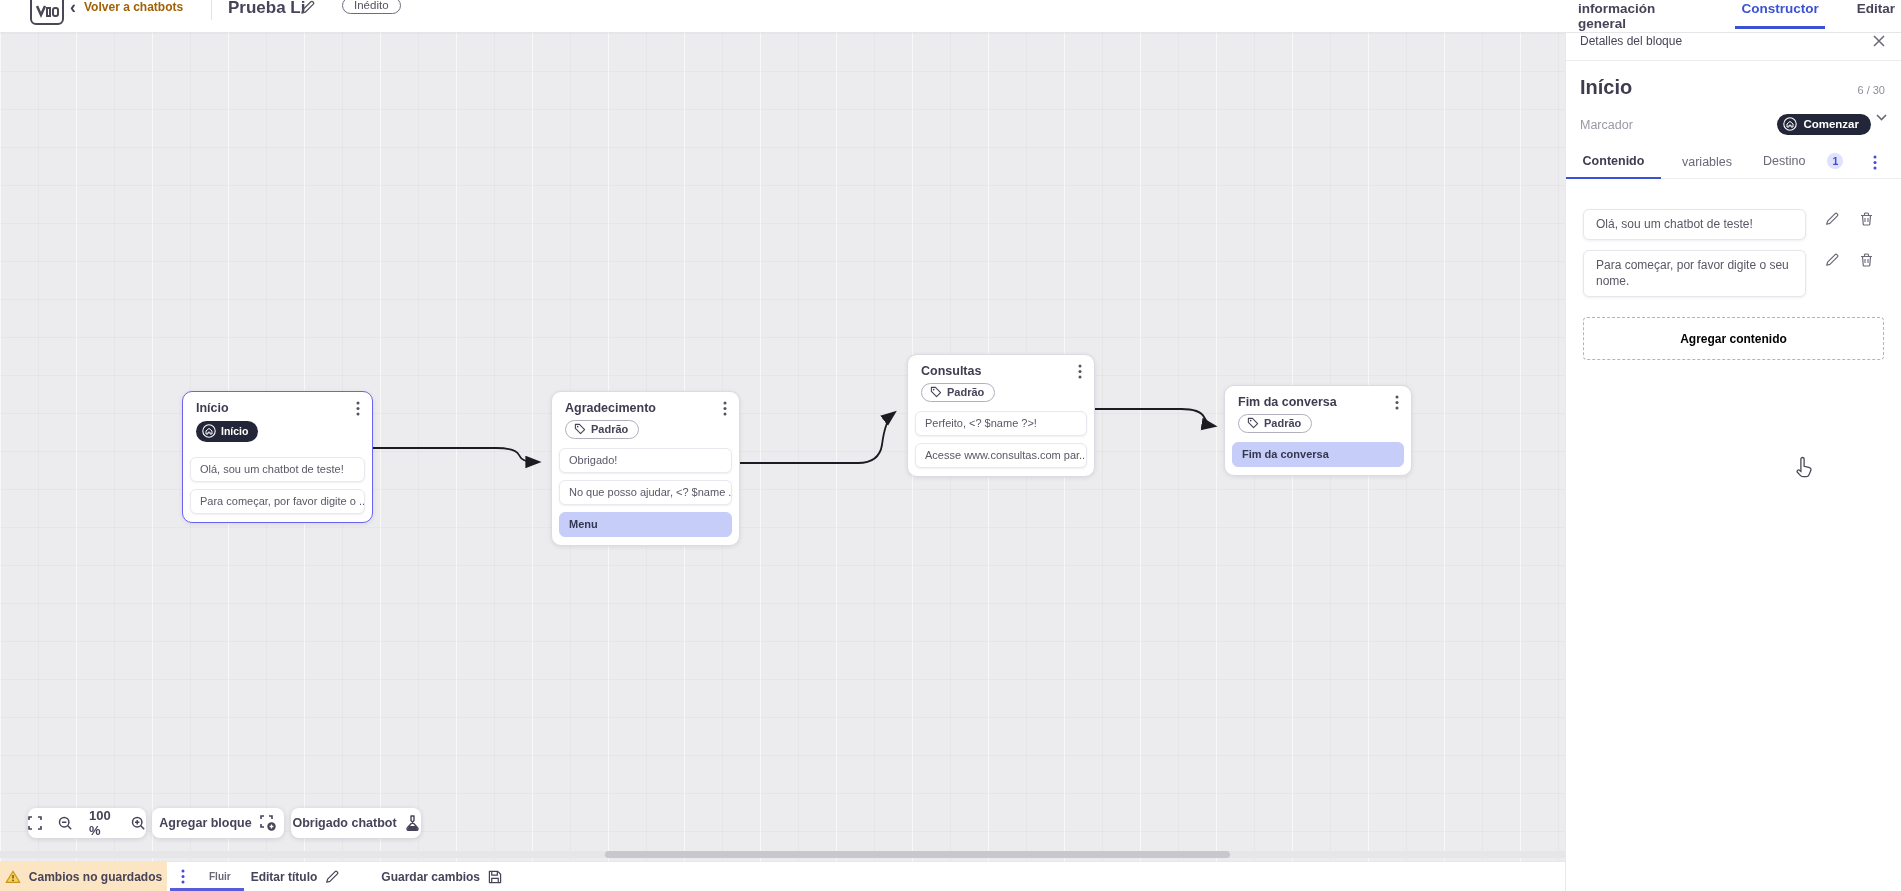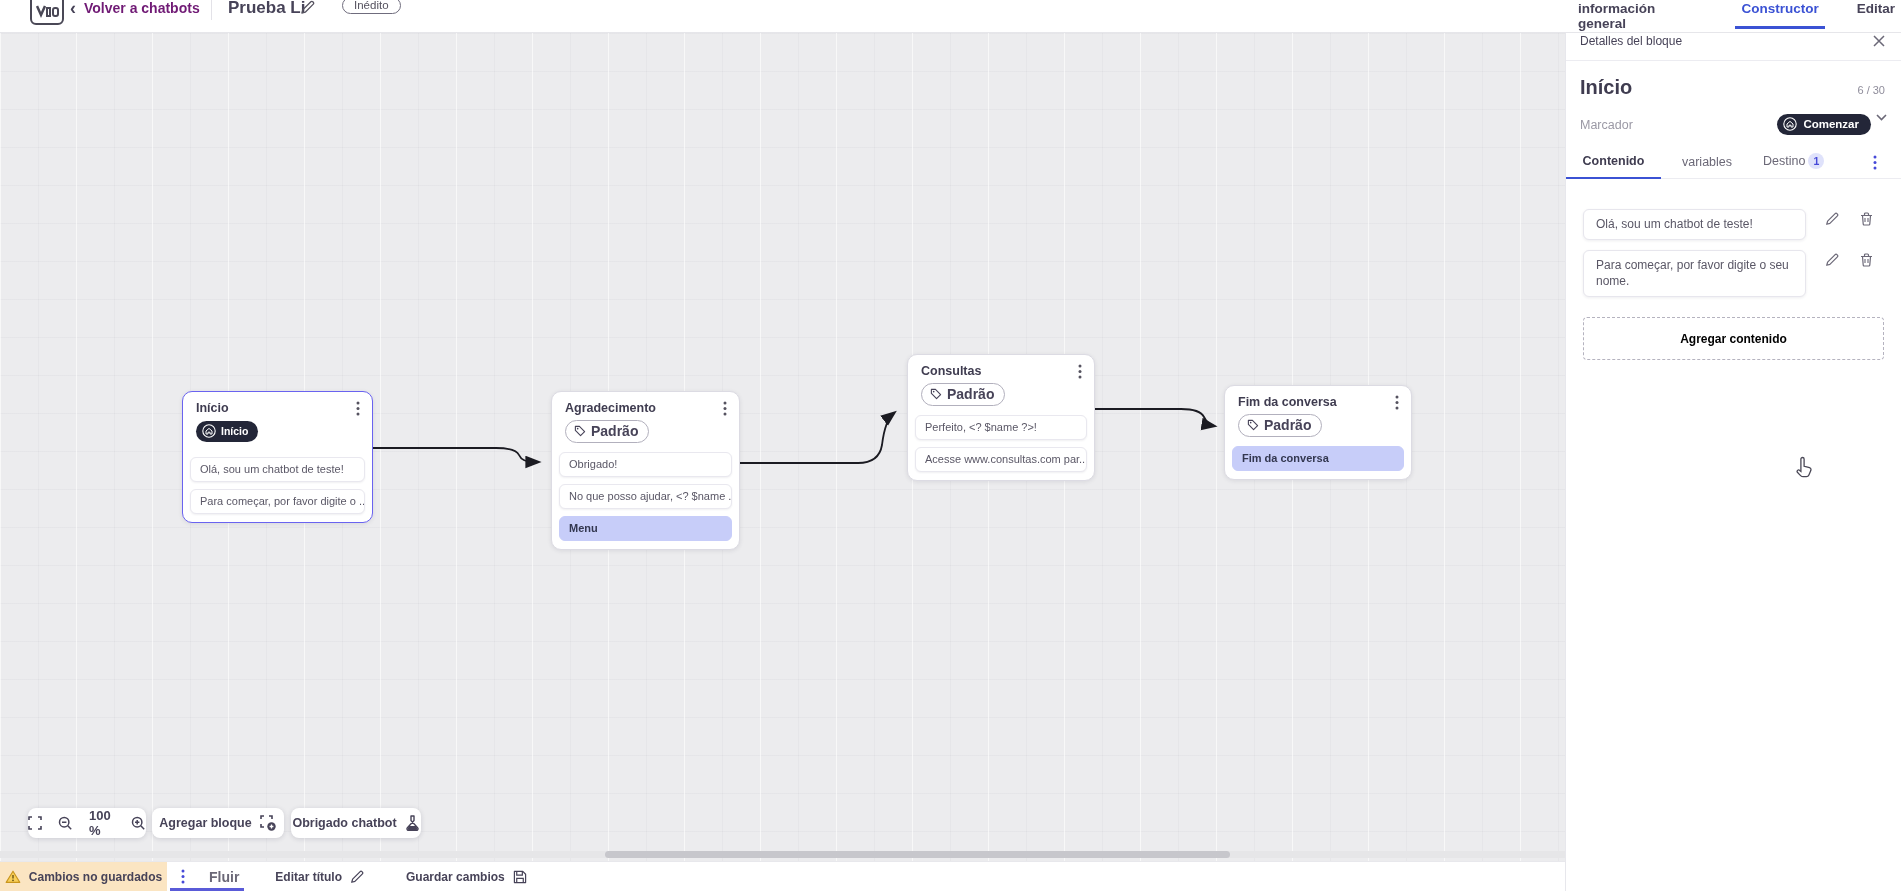--- a/index.html
+++ b/index.html
@@ -9,21 +9,21 @@
     font-family:"Liberation Sans", sans-serif; color:#474358; background:#fff;
   }
   svg { display:block; }
 
   
   .topbar { position:absolute; left:0; top:0; width:1901px; height:33px; background:#fff; border-bottom:1px solid #e6e6ea; z-index:5; }
   .logo { position:absolute; left:30px; top:-7px; width:34px; height:32px; border:2.5px solid #4a4856; border-radius:6px; background:#fff; overflow:hidden; }
   .logo svg { margin:10px 0 0 4px; }
   .back-group { position:absolute; left:70px; top:0px; display:flex; align-items:center; gap:8px; cursor:pointer; }
   .chev { font-size:18px; color:#474358; line-height:14px; font-weight:bold; }
-  .back-label { font-size:14px; font-weight:bold; color:#701a75; }
+  .back-label { font-size:12px; font-weight:bold; color:#a16207; }
   .vdiv { position:absolute; left:211px; top:-6px; width:1px; height:26px; background:#e3e2e8; }
   .doc-title { position:absolute; left:228px; top:-2px; font-size:17px; font-weight:bold; color:#474358; }
   .pencil-btn { position:absolute; left:300px; top:0px; cursor:pointer; }
   .badge-inedito { position:absolute; left:342px; top:-3px; border:1px solid #6f6c7d; border-radius:999px; padding:1px 11px 2px; font-size:11.5px; color:#55525f; }
   .nav-tabs { position:absolute; left:1572px; top:0; display:flex; gap:26px; height:33px; }
   .nav-tab { font-size:13.5px; font-weight:bold; color:#474358; padding:1px 6px 0; height:29px; cursor:pointer; }
   .nav-tab.active { color:#3b52d4; border-bottom:3px solid #3b52d4; }
 
   
   .canvas {
@@ -41,21 +41,21 @@
   .node { position:absolute; background:#fff; border:1px solid #dcdbe3; border-radius:10px;
           box-shadow:0 1px 4px rgba(40,40,70,.10); padding:7px 7px 8px; z-index:2; }
   .node.selected { border:1.5px solid #6a63f0; }
   .node-head { display:flex; justify-content:space-between; align-items:flex-start; padding:2px 3px 0 6px; }
   .node-title { font-size:12.5px; font-weight:bold; color:#3f3c50; }
   .kebab { color:#55525f; cursor:pointer; padding:0 2px; }
   .kebab.blue { color:#4649d8; }
   .badge-dark { display:inline-flex; align-items:center; gap:5px; background:#232638; color:#fff;
                 border-radius:999px; font-size:10.5px; font-weight:bold; padding:3px 10px 4px 6px; margin:5px 0 3px 6px; }
   .badge-outline { display:inline-flex; align-items:center; gap:5px; border:1px solid #b2b0bd; color:#474358;
-                   background:#fff; border-radius:999px; font-size:14px; font-weight:bold; padding:2px 10px 3px 8px; margin:4px 0 2px 6px; }
+                   background:#fff; border-radius:999px; font-size:11px; font-weight:bold; padding:2px 10px 3px 8px; margin:4px 0 2px 6px; }
   .node-row { background:#fff; border:1px solid #e9e8ef; box-shadow:0 1px 2px rgba(40,40,70,.07);
               border-radius:6px; font-size:11px; color:#5a5766; padding:5px 9px 6px; margin-top:7px;
               white-space:nowrap; overflow:hidden; }
   .node-row.highlight { background:#c7cdf9; border-color:#c7cdf9; box-shadow:none; font-weight:bold; color:#333750; }
   .node .first-gap { margin-top:12px; }
 
   
   .tool-panel { position:absolute; top:775px; height:30px; background:#fff; border-radius:8px;
                 box-shadow:0 1px 5px rgba(40,40,70,.16); display:flex; align-items:center; justify-content:center;
                 gap:8px; font-size:12.5px; font-weight:bold; color:#474358; z-index:3; cursor:pointer; }
@@ -66,24 +66,24 @@
 
   .hscroll-track { position:absolute; left:0; top:818px; width:1565px; height:7px; background:#e6e6e8; z-index:3; }
   .hscroll-thumb { position:absolute; left:605px; top:0; width:625px; height:7px; background:#c7c7cc; border-radius:4px; cursor:grab; }
 
   
   .footer { position:absolute; left:0; top:861px; width:1565px; height:30px; background:#fff;
             border-top:1px solid #e8e8ec; display:flex; align-items:center; z-index:5; }
   .warn-chip { width:167px; height:100%; background:#fbe5c2; display:flex; align-items:center; justify-content:center; gap:8px; }
   .warn-label { font-size:12px; font-weight:bold; color:#474358; }
   .footer .kebab { margin-left:12px; }
-  .flow-tab { margin-left:22px; font-size:14px; font-weight:bold; color:#6b6877; cursor:pointer; }
+  .flow-tab { margin-left:22px; font-size:10px; font-weight:bold; color:#6b6877; cursor:pointer; }
   .flow-underline { position:absolute; left:170px; bottom:0; width:74px; height:3px; background:#5a5bd8; }
   .footer-action { display:flex; align-items:center; gap:8px; font-size:12px; font-weight:bold; color:#474358; cursor:pointer; }
-  .edit-action { margin-left:36px; }
+  .edit-action { margin-left:20px; }
   .save-action { margin-left:42px; }
 
   
   .panel { position:absolute; left:1565px; top:33px; width:336px; height:858px; background:#fff;
            border-left:1px solid #e7e7ec; z-index:4; }
   .panel-header { height:28px; border-bottom:1px solid #ececf1; display:flex; align-items:center;
                   justify-content:space-between; padding:0 16px 12px 14px; }
   .panel-header-title { font-size:12px; color:#474358; }
   .close-btn { cursor:pointer; color:#6b6877; }
   .name-row { display:flex; align-items:baseline; justify-content:space-between; margin:15px 16px 0 14px; }
@@ -92,21 +92,21 @@
   .marker-row { display:flex; align-items:center; justify-content:space-between; margin:15px 14px 0 14px; }
   .marker-label { font-size:12.5px; color:#9b99a5; }
   .marker-value { display:flex; align-items:flex-start; gap:5px; }
   .pill-comenzar { display:inline-flex; align-items:center; gap:6px; background:#232638; color:#fff;
                    border-radius:999px; font-size:11.5px; font-weight:bold; padding:3px 12px 4px 6px; cursor:pointer; }
   .chev-down { color:#6b6877; cursor:pointer; }
   .panel-tabs { display:flex; align-items:flex-end; margin-top:12px; border-bottom:1px solid #ececf1; position:relative; }
   .ptab { font-size:12.5px; color:#6b6877; padding:6px 0 9px; text-align:center; cursor:pointer; }
   .ptab.active { width:95px; font-weight:bold; color:#3f3c50; border-bottom:2.5px solid #3b52d4; margin-bottom:-1px; }
   .ptab.variables { margin-left:12px; width:68px; }
-  .ptab.destino { margin-left:16px; display:flex; align-items:center; gap:3px; padding-left:6px; }
+  .ptab.destino { margin-left:16px; display:flex; align-items:center; gap:22px; padding-left:6px; }
   .num-badge { width:16px; height:16px; border-radius:50%; background:#dfe2fb; color:#4649d8;
                font-size:10.5px; font-weight:bold; display:flex; align-items:center; justify-content:center; }
   .panel-tabs .kebab { position:absolute; right:22px; bottom:8px; }
   .panel-content { position:relative; padding:30px 16px 0 17px; }
   .content-item { display:flex; align-items:flex-start; margin-bottom:10px; }
   .content-box { width:223px; background:#fff; border:1px solid #e7e6ed; border-radius:6px;
                  box-shadow:0 1px 3px rgba(40,40,70,.08); font-size:12px; color:#5a5766;
                  padding:6px 12px 7px; line-height:16px; }
   .item-icons { display:flex; align-items:center; margin-left:19px; margin-top:3px; gap:21px; }
   .icon-btn { cursor:pointer; color:#6b6877; }

